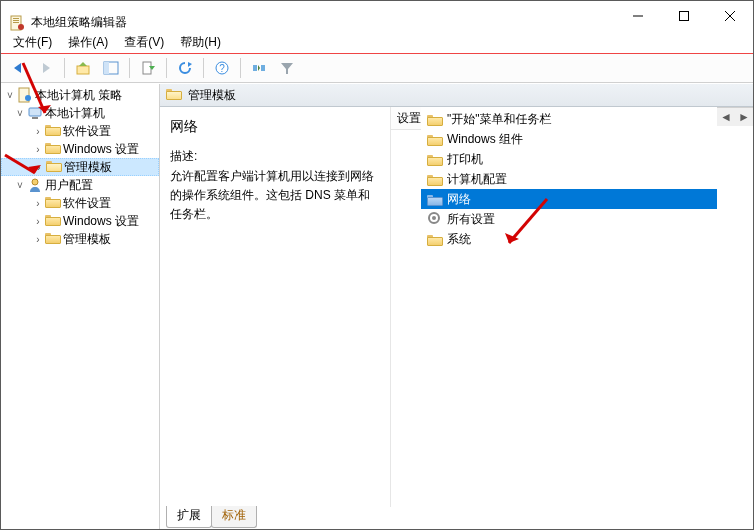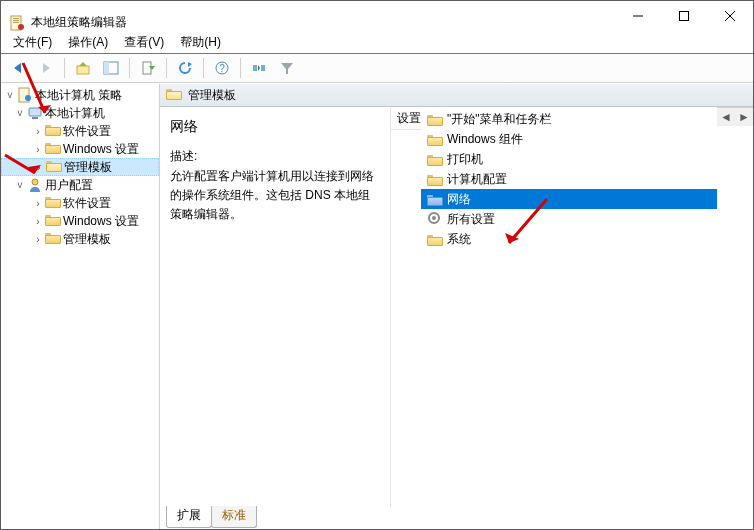--- a/index.html
+++ b/index.html
@@ -221,21 +221,21 @@
     <div class="right-pane">
       <div class="header-bar">
         <span class="ticon"><span class="folder open"></span></span>
         <span>管理模板</span>
       </div>
 
       <div class="content-split">
         <div class="desc-col">
           <div class="desc-title">网络</div>
           <div>描述:</div>
-          <div>允许配置客户端计算机用以连接到网络的操作系统组件。这包括 DNS 本地组策略编辑器。</div>
+          <div>允许配置客户端计算机用以连接到网络的操作系统组件。这包括 DNS 菜单和任务栏。</div>
         </div>
 
         <div class="list-col">
           <div class="list-header">
             <span>设置</span>
           </div>
           <div class="list-body">
             <div class="list-row">
                 <span class="folder"></span>
                 <span>"开始"菜单和任务栏</span>

